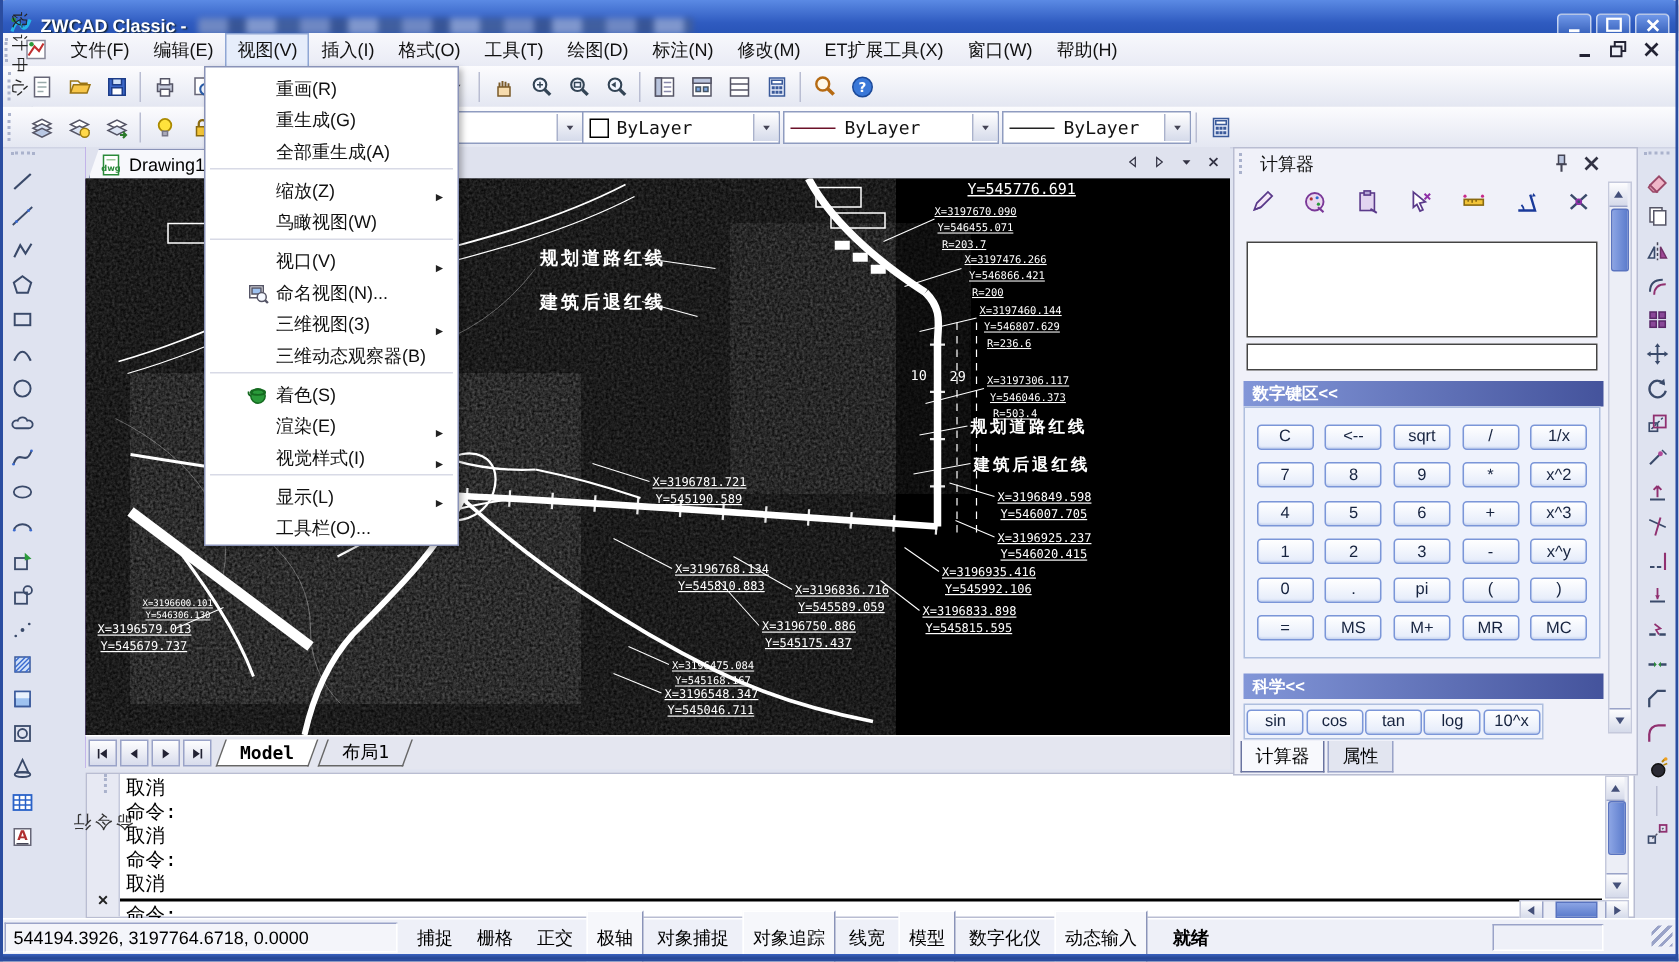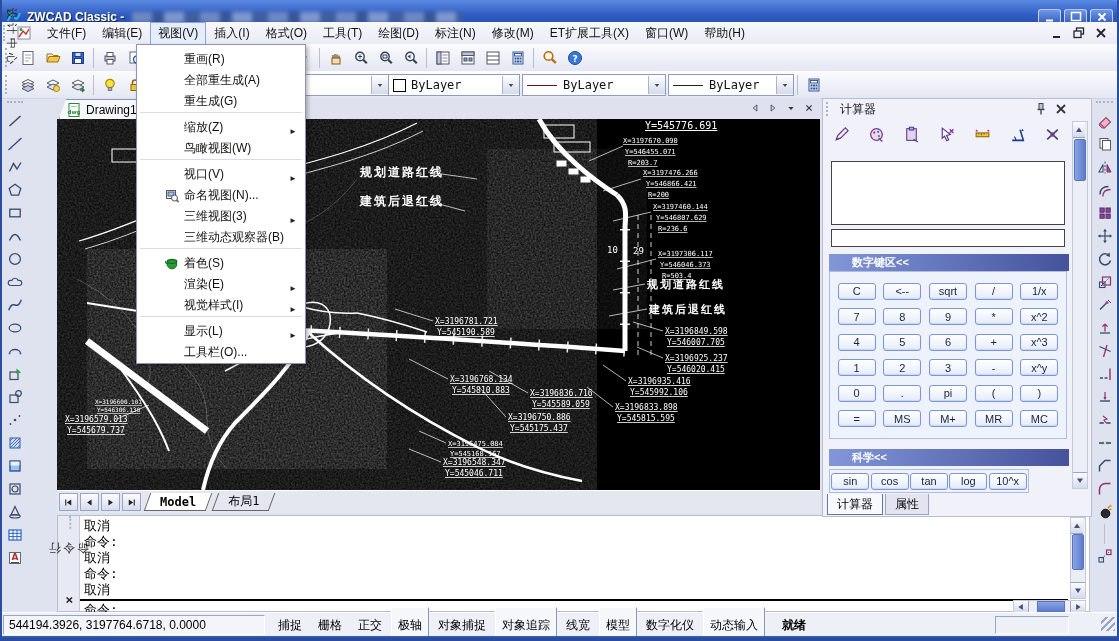--- a/index.html
+++ b/index.html
@@ -78,21 +78,21 @@
   .mtab.active{background:#fff;font-weight:bold;}
   
   #palette{left:822px;top:98px;width:268px;height:417px;background:#f0f1f9;border:1px solid #b9bdd2;z-index:30;}
   #pal-title{position:absolute;left:0;top:0;width:100%;height:20px;display:flex;align-items:center;font-size:12px;color:#111;}
   #pal-title .ttl{margin-left:4px;}
   #pal-title .ic{width:16px;height:16px;display:flex;align-items:center;justify-content:center;}
   #pal-title .right{margin-left:auto;display:flex;gap:4px;padding-right:22px;}
   #calc-tools{position:absolute;left:6px;top:22px;width:236px;height:26px;display:flex;justify-content:space-between;align-items:center;}
   #calc-display{position:absolute;left:8px;top:62px;width:232px;height:62px;background:#fff;border:1px solid #444;}
   #calc-input{position:absolute;left:8px;top:130px;width:232px;height:16px;background:#fff;border:1px solid #444;}
-  .sec-head{position:absolute;left:6px;width:240px;height:17px;display:flex;align-items:center;padding-left:23px;box-sizing:border-box;
+  .sec-head{position:absolute;left:6px;width:240px;height:17px;display:flex;align-items:center;padding-left:6px;box-sizing:border-box;
             background:linear-gradient(90deg,#8296d8,#44539c);color:#fff;font-size:11px;font-weight:bold;}
   #numpad-head{top:155px;} #sci-head{top:350px;}
   #numpad{position:absolute;left:6px;top:172px;width:238px;height:168px;background:#eef2fc;border:1px solid #aebede;
           display:flex;flex-direction:column;justify-content:space-evenly;padding:2px 0;box-sizing:border-box;}
   .np-row{display:flex;justify-content:space-evenly;}
   .calc-btn{width:38px;height:17px;border:1px solid #7b96d8;border-radius:3px;color:#16233f;
             background:linear-gradient(#ffffff,#e4ebfa);box-shadow:inset 0 -1px 1px #c9d5f0;
             font-size:11px;font-family:"Liberation Sans",sans-serif;display:flex;align-items:center;justify-content:center;padding:0;}
   #sci-row{position:absolute;left:6px;top:370px;width:200px;height:24px;display:flex;justify-content:space-evenly;align-items:center;
            background:#eef2fc;border:1px solid #aebede;box-sizing:border-box;}
@@ -1131,26 +1131,26 @@
 </div>
 
 <div id="dropdown" class="abs">
     <div class="vm-item">
       <span class="vm-ic"></span>
       <span class="vm-label">重画(R)</span>
       <span class="vm-arrow"></span>
     </div>
     <div class="vm-item">
       <span class="vm-ic"></span>
+      <span class="vm-label">重生成(G)</span>
+      <span class="vm-arrow"></span>
+    </div>
+    <div class="vm-item">
+      <span class="vm-ic"></span>
       <span class="vm-label">全部重生成(A)</span>
-      <span class="vm-arrow"></span>
-    </div>
-    <div class="vm-item">
-      <span class="vm-ic"></span>
-      <span class="vm-label">重生成(G)</span>
       <span class="vm-arrow"></span>
     </div>
     <div class="vm-sep"></div>
     <div class="vm-item">
       <span class="vm-ic"></span>
       <span class="vm-label">缩放(Z)</span>
       <span class="vm-arrow">►</span>
     </div>
     <div class="vm-item">
       <span class="vm-ic"></span>

